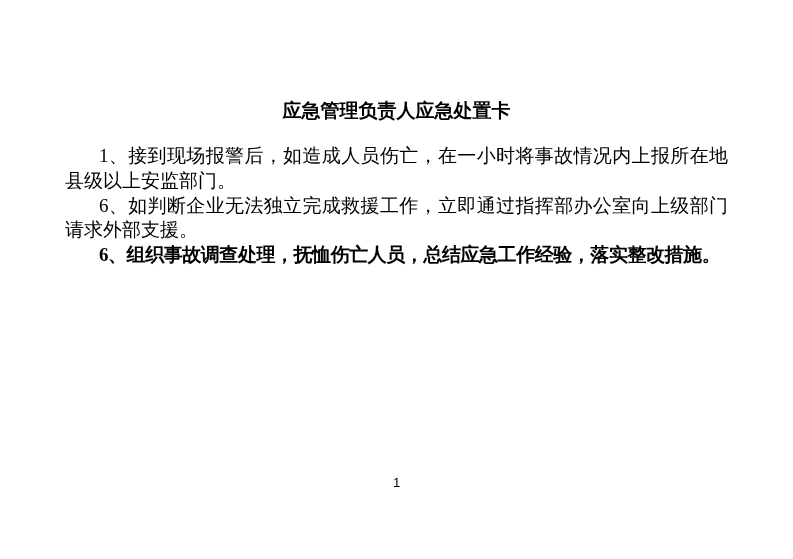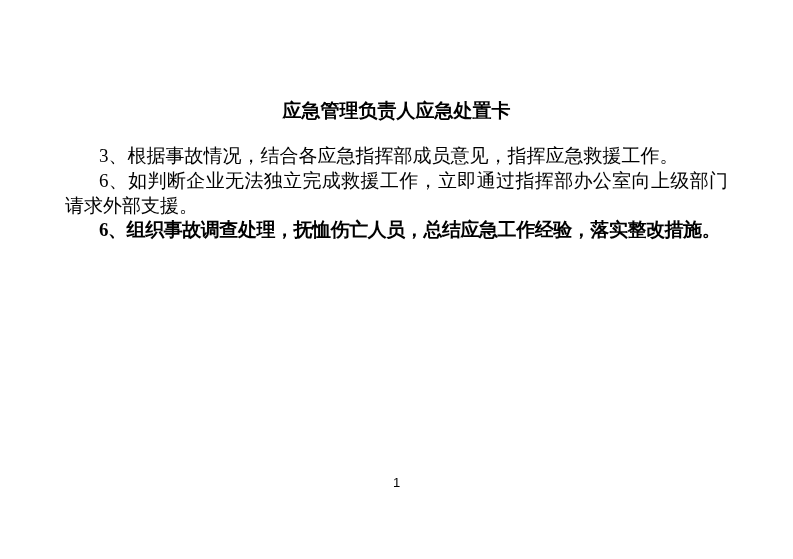--- a/index.html
+++ b/index.html
@@ -57,21 +57,21 @@
     font-family: "Liberation Sans", "DejaVu Sans", sans-serif;
   }
 </style>
 </head>
 <body>
 
 <div class="page">
   <div class="content">
     <h1 class="doc-title">应急管理负责人应急处置卡</h1>
     <div class="doc-body">
-      <p>3、根据事故情况，结合各应急指挥部成员意见，指挥应急救援工作。</p>
+      <p>1、接到现场报警后，如造成人员伤亡，在一小时将事故情况内上报所在地县级以上安监部门。</p>
       <p>6、如判断企业无法独立完成救援工作，立即通过指挥部办公室向上级部门请求外部支援。</p>
       <p class="compressed">6、组织事故调查处理，抚恤伤亡人员，总结应急工作经验，落实整改措施。</p>
     </div>
   </div>
   <div class="page-footer">
     <span>1</span>
   </div>
 </div>
 
 </body></html>

